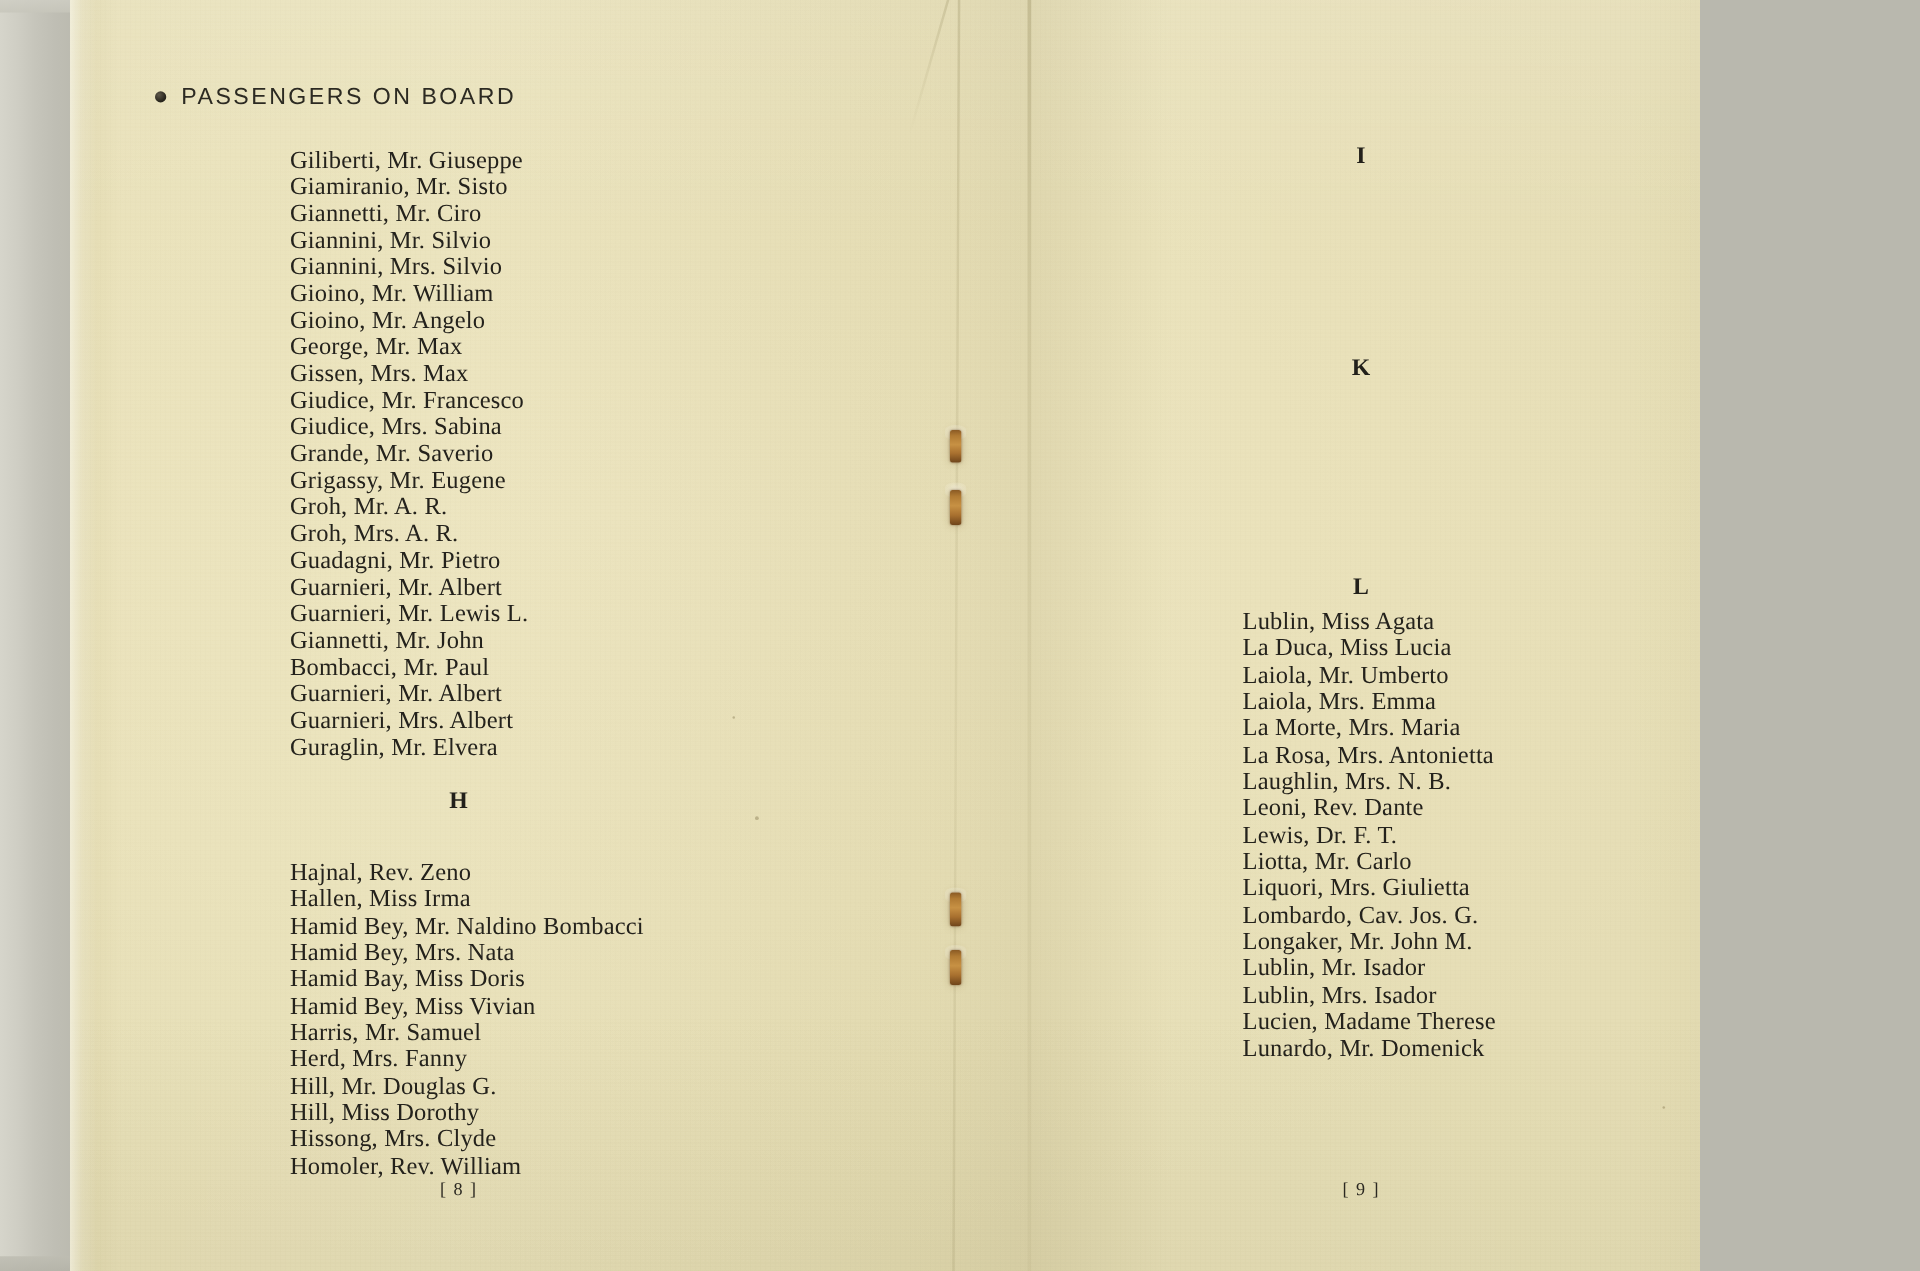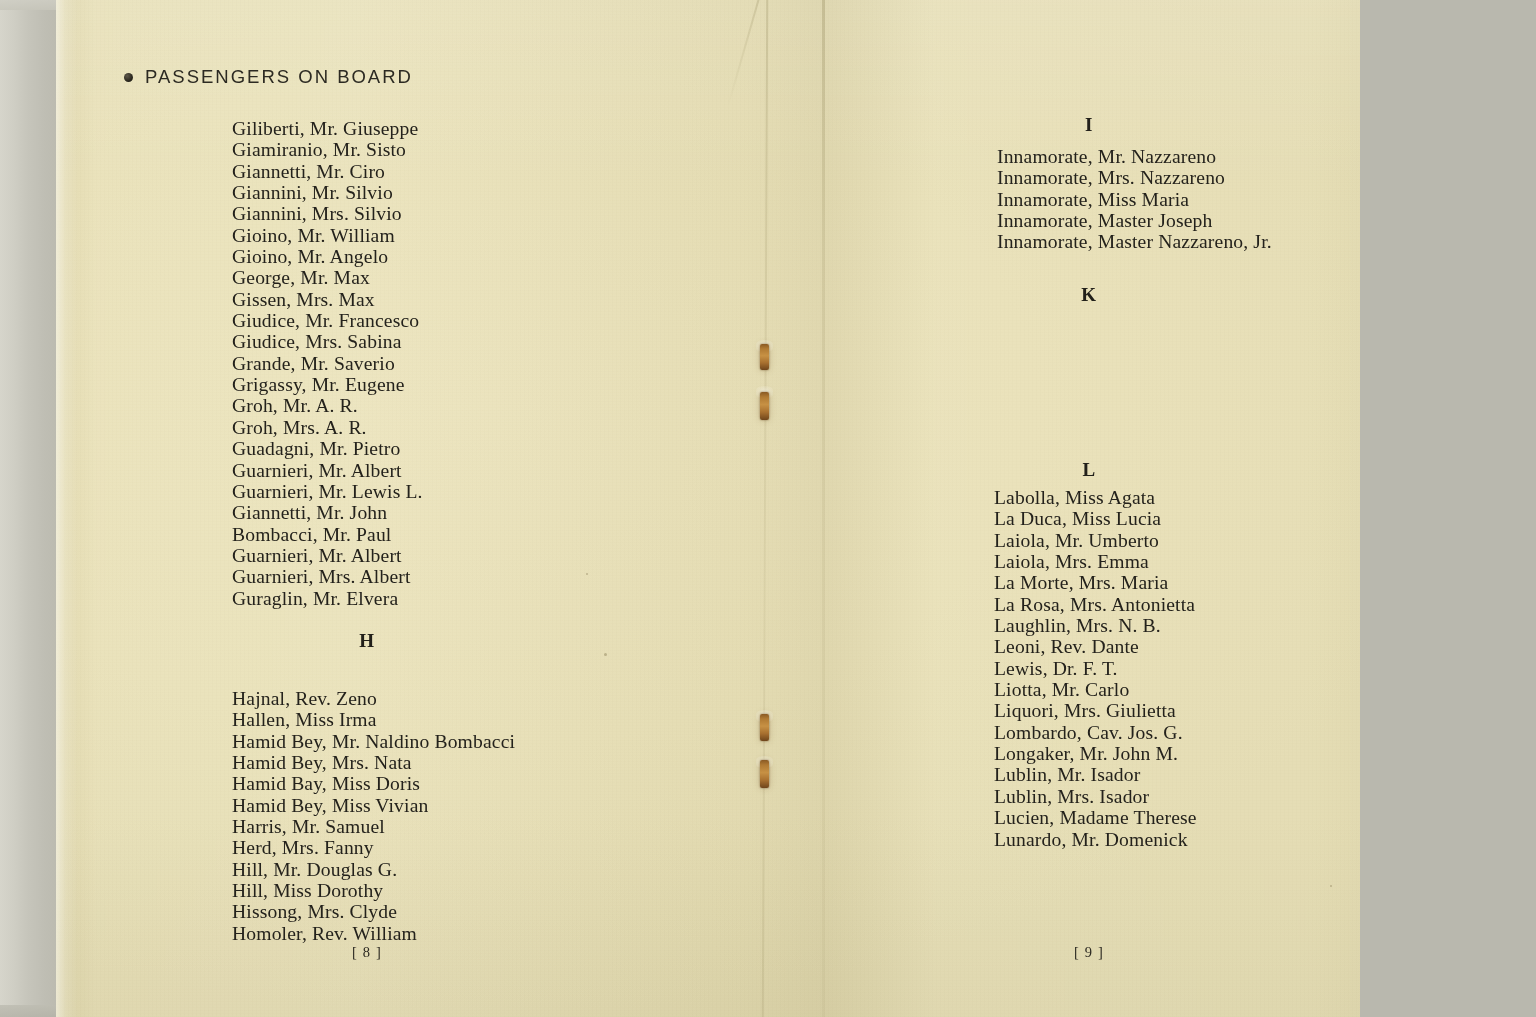--- a/index.html
+++ b/index.html
@@ -347,33 +347,26 @@
         </ul>
 
       <div class="folio-left">
         <span class="folio ink">[ 8 ]</span>
       </div>
     </div>
 
     <div class="page page-right">
 
       <div class="section-letter letter-i ink">I</div>
-      <ul class="names block-i ink">
-          <li>Innamorate, Mr. Nazzareno</li>
-          <li>Innamorate, Mrs. Nazzareno</li>
-          <li>Innamorate, Miss Maria</li>
-          <li>Innamorate, Master Joseph</li>
-          <li>Innamorate, Master Nazzareno, Jr.</li>
-        </ul>
 
       <div class="section-letter letter-k ink">K</div>
 
       <div class="section-letter letter-l ink">L</div>
       <ul class="names block-l ink">
-          <li>Labolla, Miss Agata</li>
+          <li>Lublin, Miss Agata</li>
           <li>La Duca, Miss Lucia</li>
           <li>Laiola, Mr. Umberto</li>
           <li>Laiola, Mrs. Emma</li>
           <li>La Morte, Mrs. Maria</li>
           <li>La Rosa, Mrs. Antonietta</li>
           <li>Laughlin, Mrs. N. B.</li>
           <li>Leoni, Rev. Dante</li>
           <li>Lewis, Dr. F. T.</li>
           <li>Liotta, Mr. Carlo</li>
           <li>Liquori, Mrs. Giulietta</li>

